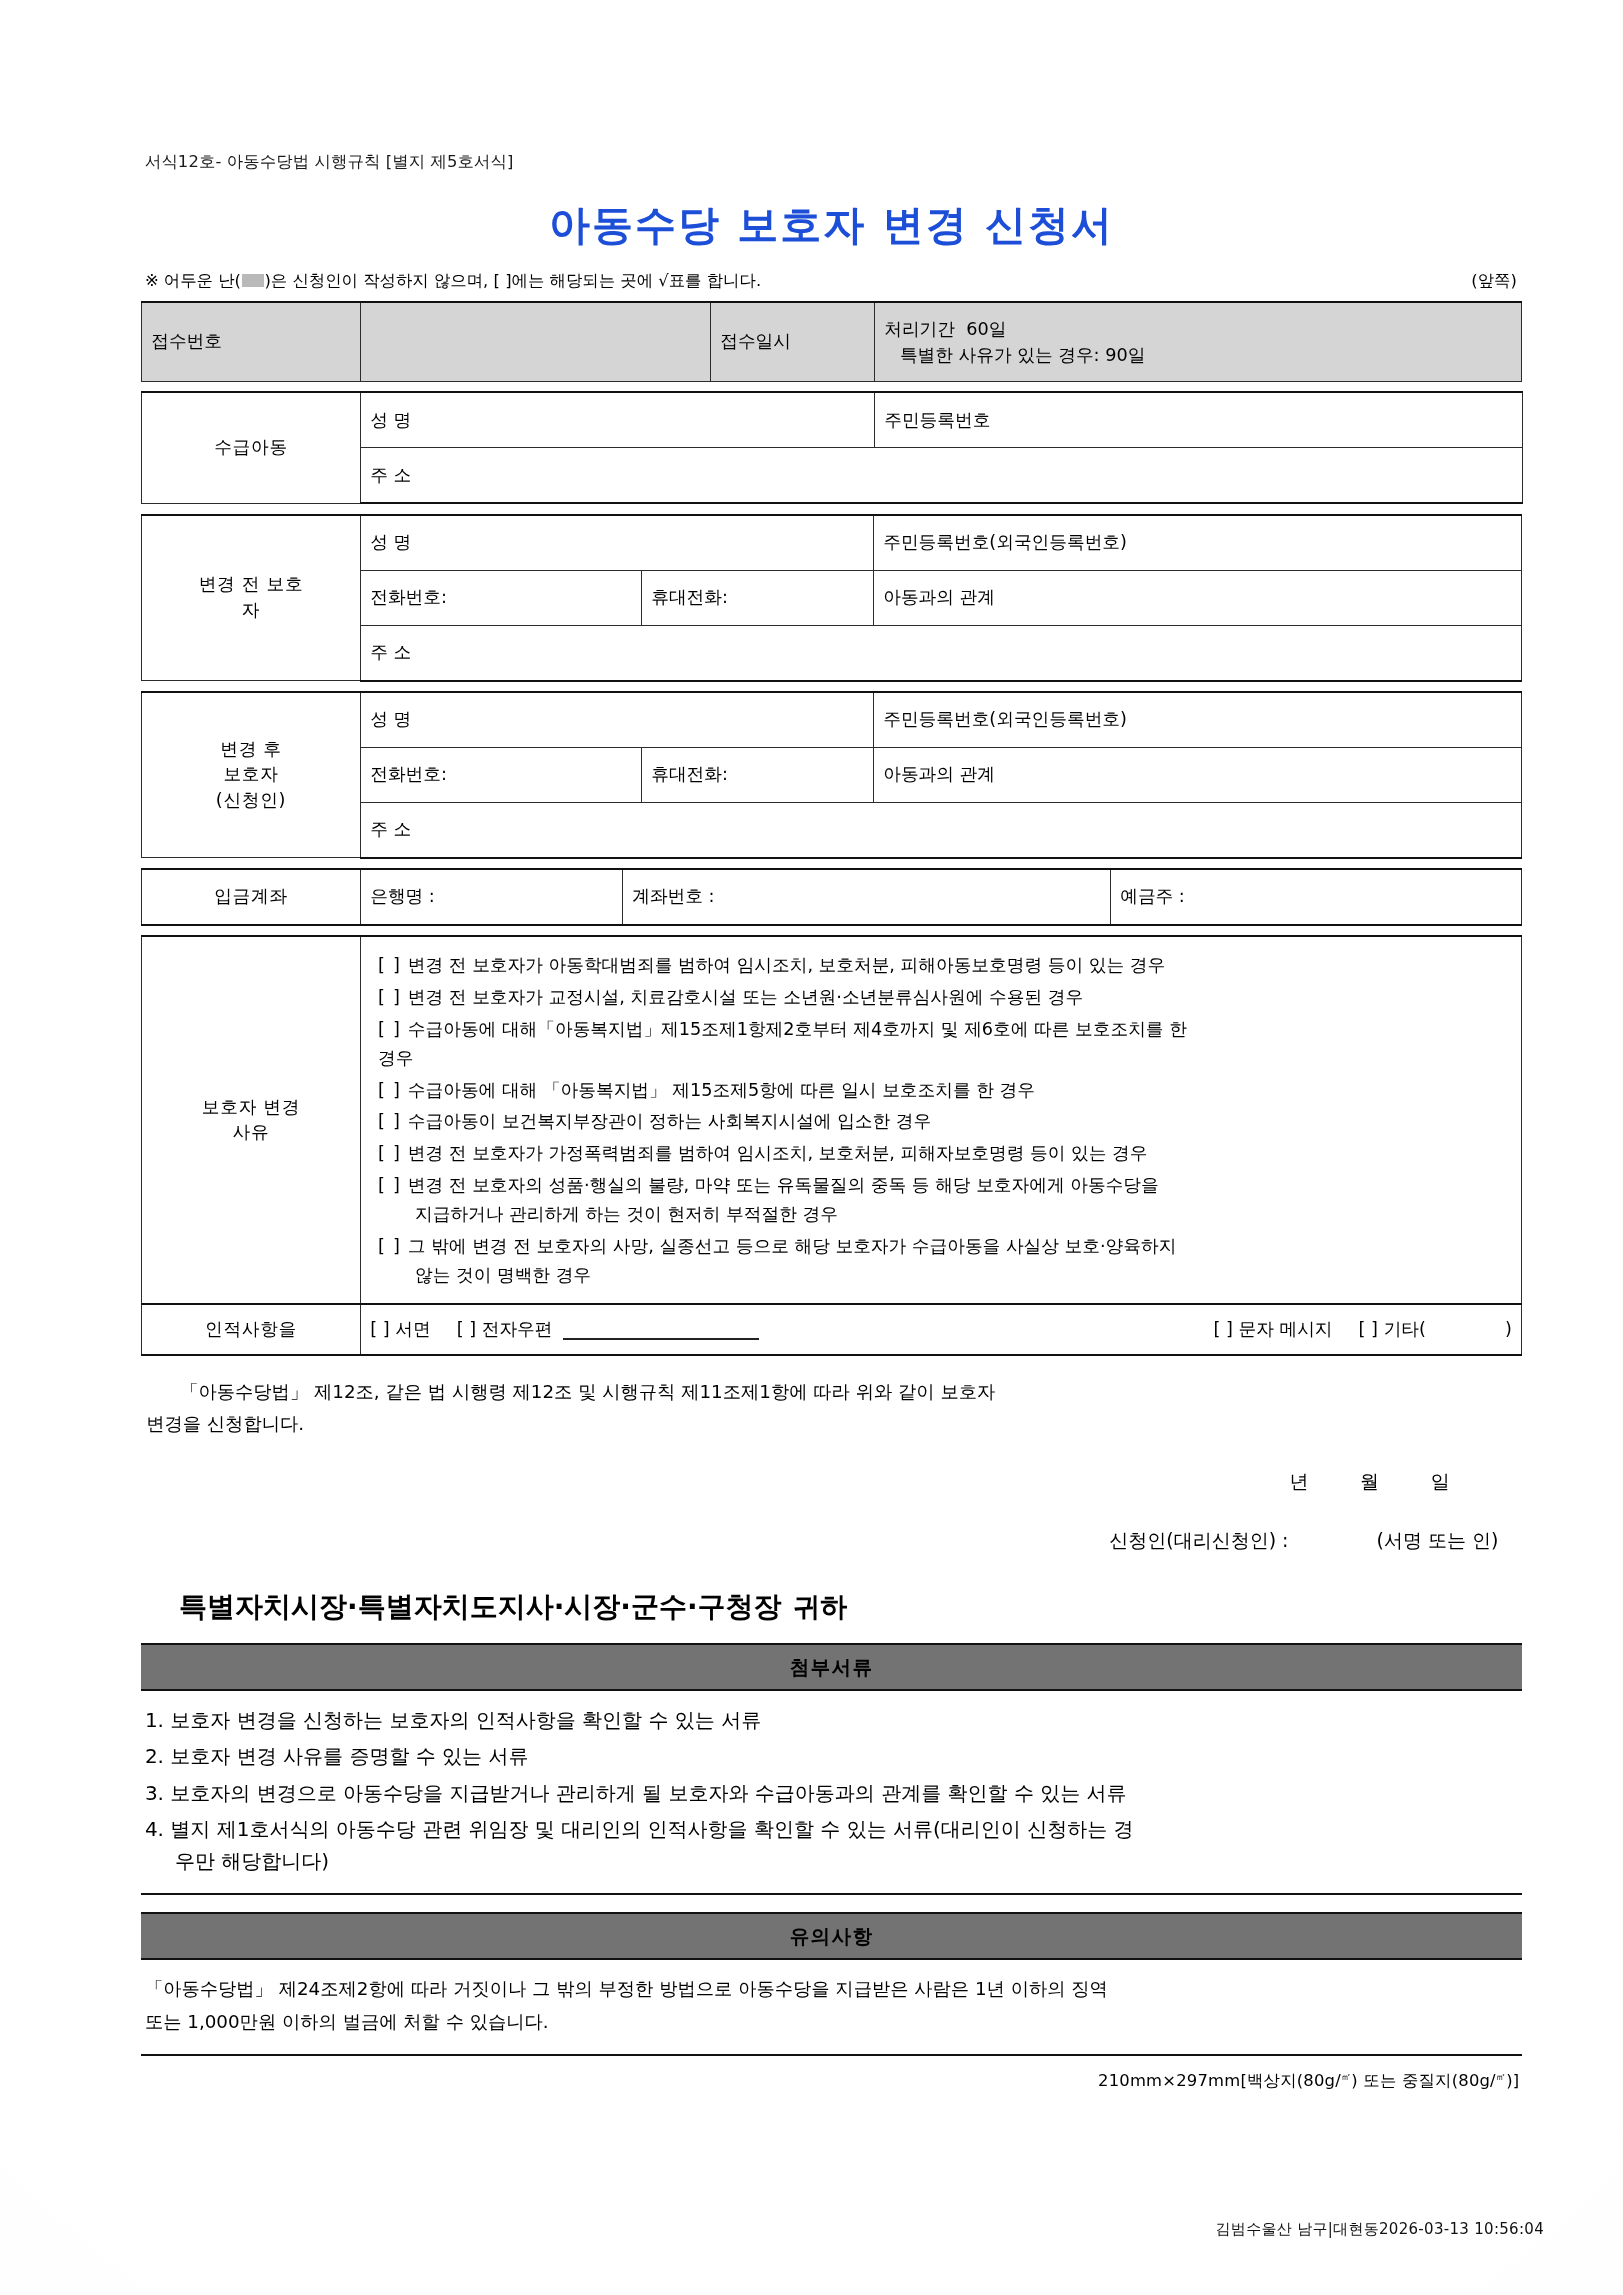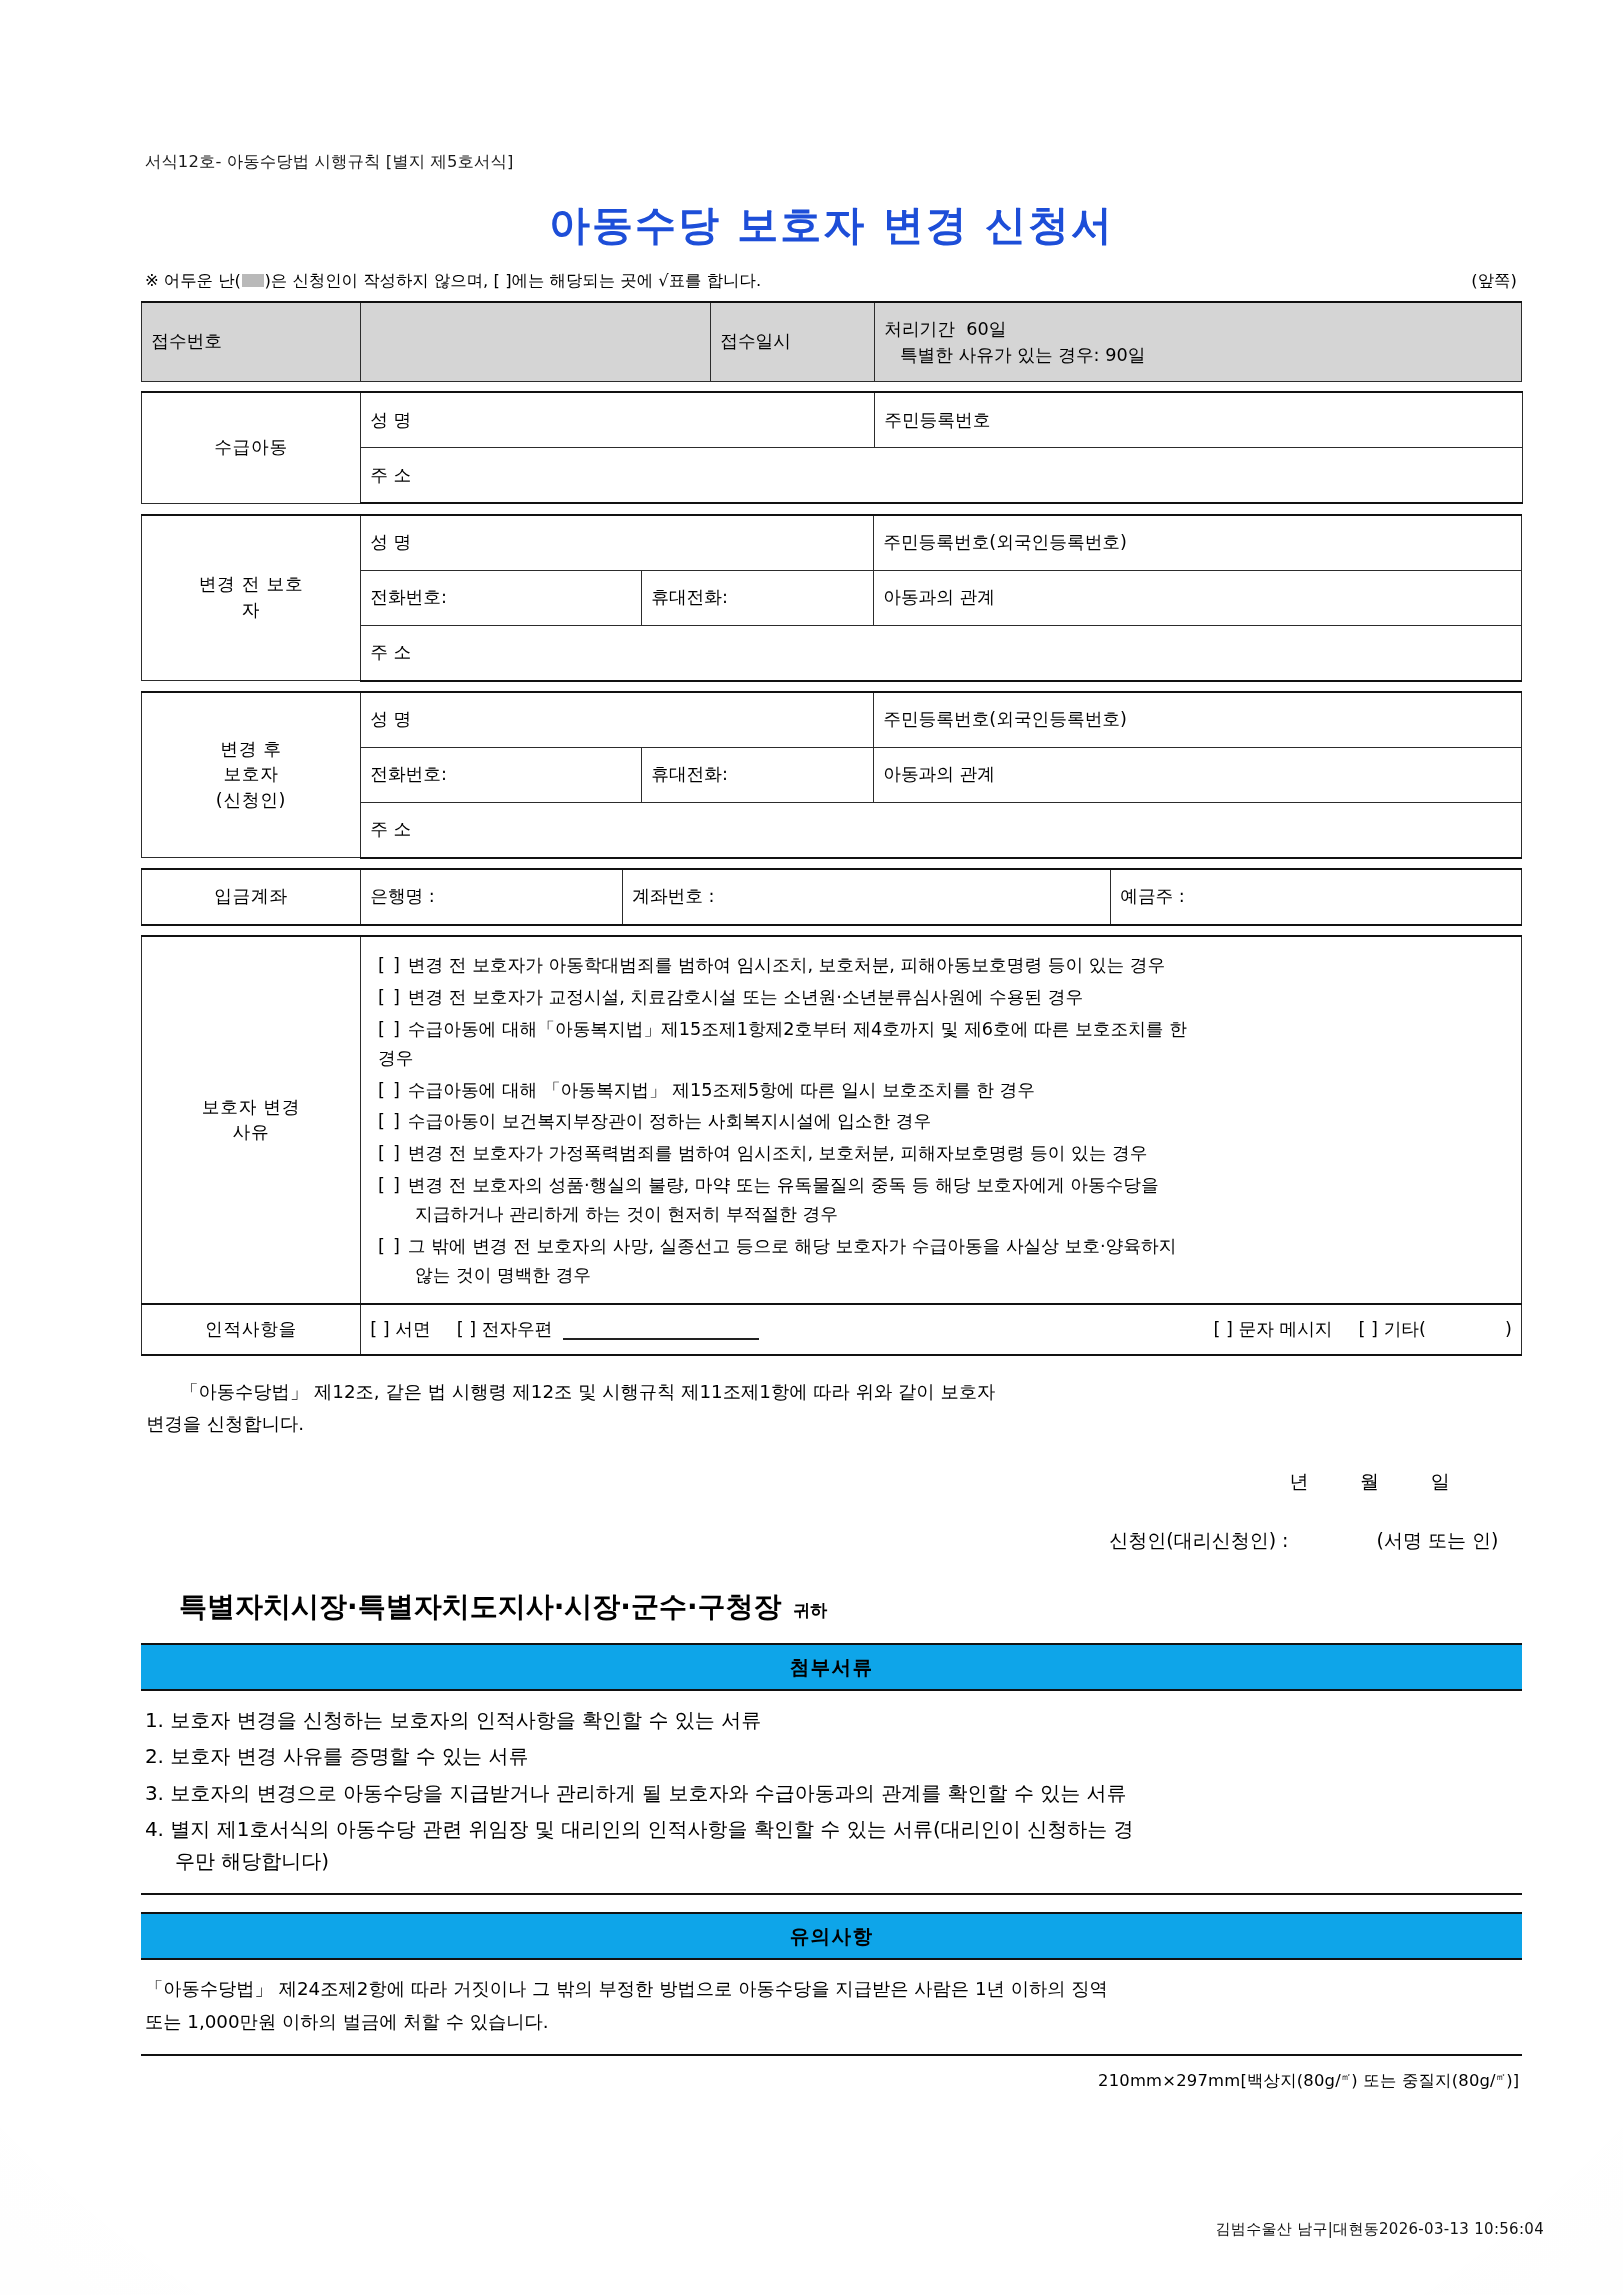--- a/index.html
+++ b/index.html
@@ -163,26 +163,26 @@
     padding-right: 23.6px;
   }
   .sign-line .applicant { margin-right: 88px; }
   .authority {
     font-size: 28px;
     font-weight: 700;
     letter-spacing: 0px;
     margin-top: 34px;
     padding-left: 38px;
   }
-  .authority .suffix { font-size: 17px; font-weight: 700; margin-left: 11.8px; }
+  .authority .suffix { font-size: 27px; font-weight: 700; margin-left: 11.8px; }
 
   
   .band-wrap { margin-top: 17px; }
   .band {
-    background: #0ea5e9;
+    background: #737373;
     border-top: 2.6px solid #111;
     border-bottom: 2px solid #111;
     text-align: center;
     font-size: 19.6px;
     font-weight: 700;
     padding: 8.5px 0;
     letter-spacing: 1.3px;
   }
   .band-body {
     border-bottom: 2px solid #111;

